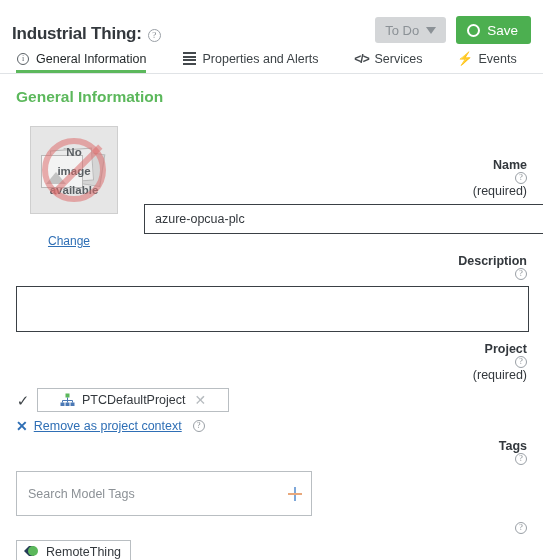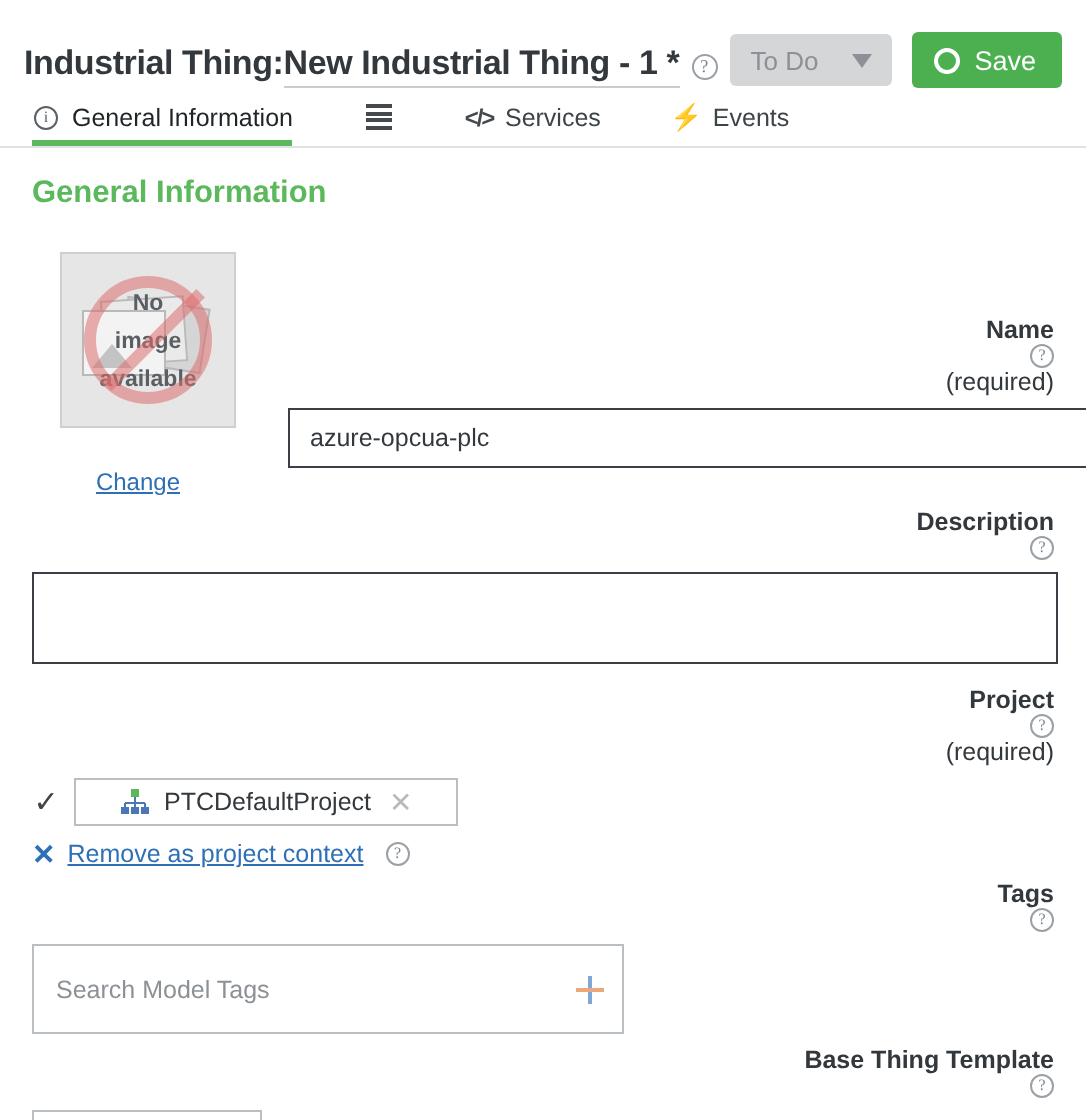--- a/index.html
+++ b/index.html
@@ -39,21 +39,21 @@
     margin-left: 6px; position: relative; top: -1px;
     flex: 0 0 auto;
     font-family: "Liberation Serif", serif;
   }
   .header-actions { display: flex; align-items: center; gap: 10px; flex: 0 0 auto; }
   .todo-btn {
     background: #d4d6d8; color: #8b9196;
     border: none; border-radius: 3px;
     height: 26px; padding: 0 10px;
     font-size: 13px; font-family: "Liberation Sans", sans-serif;
-    display: flex; align-items: center; gap: 17px; cursor: default;
+    display: flex; align-items: center; gap: 7px; cursor: default;
   }
   .caret-down {
     width: 0; height: 0;
     border-left: 5px solid transparent;
     border-right: 5px solid transparent;
     border-top: 7px solid #8b9196;
   }
   .save-btn {
     background: #4caf50; color: #fff;
     border: none; border-radius: 3px;
@@ -246,21 +246,20 @@
   }
 </style>
 </head>
 <body>
 
 <div class="app">
 
   <div class="header">
     <div class="title-wrap">
       <span class="title-prefix">Industrial Thing:</span>
-      <span class="title-editable">New Industrial Thing - 1 *</span>
       <span class="help-icon">?</span>
     </div>
     <div class="header-actions">
       <button class="todo-btn">
         <span>To Do</span>
         <span class="caret-down"></span>
       </button>
       <button class="save-btn">
         <span class="ring"></span>
         <span>Save</span>
@@ -277,20 +276,21 @@
     </div>
     <div class="tab">
       <span class="tab-icon">
         <span class="icon-list">
             <i></i>
             <i></i>
             <i></i>
             <i></i>
           </span>
       </span>
+      <span>Properties and Alerts</span>
     </div>
     <div class="tab">
       <span class="tab-icon">
           <span class="icon-code">&lt;/&gt;</span>
         </span>
       <span>Services</span>
     </div>
     <div class="tab">
       <span class="tab-icon">
           <span class="icon-bolt">⚡</span>
@@ -374,21 +374,20 @@
         <span class="help-sm">?</span>
       </div>
       <div class="tag-input-wrap">
         <input class="tag-input" type="text" placeholder="Search Model Tags" style="">
         <span class="plus-icon"></span>
       </div>
     </div>
 
     <div class="block">
       <div class="field-label">
-        <span>Base Thing Template</span>
         <span class="help-sm">?</span>
       </div>
       <span class="tpl-chip">
         <span>
           <svg width="19" height="16" viewBox="0 0 19 16" aria-hidden="true">
             <path d="M2 8 L7 3 L12 3 L12 13 L7 13 Z" fill="#253b56"></path>
             <circle cx="11" cy="8" r="5" fill="#5cb85c"></circle>
           </svg>
         </span>
         <span>RemoteThing</span>

